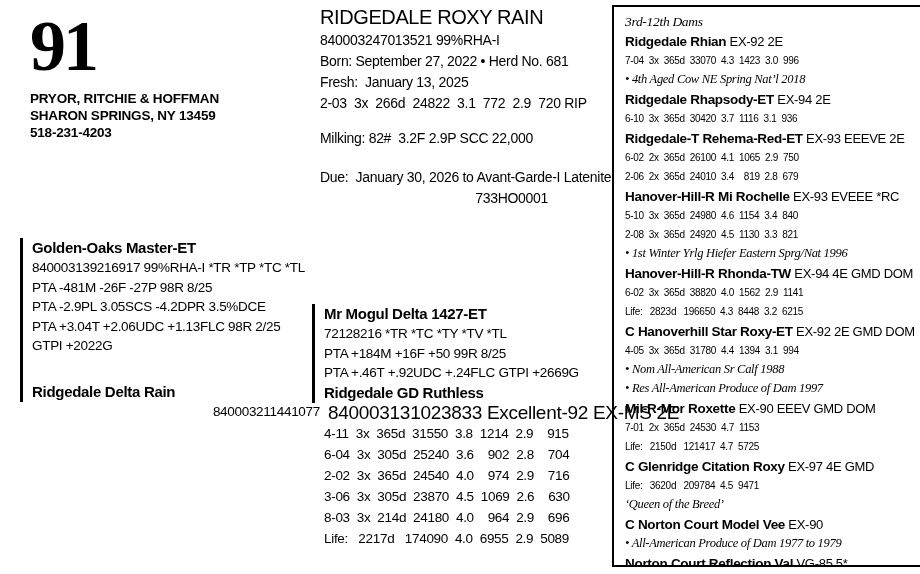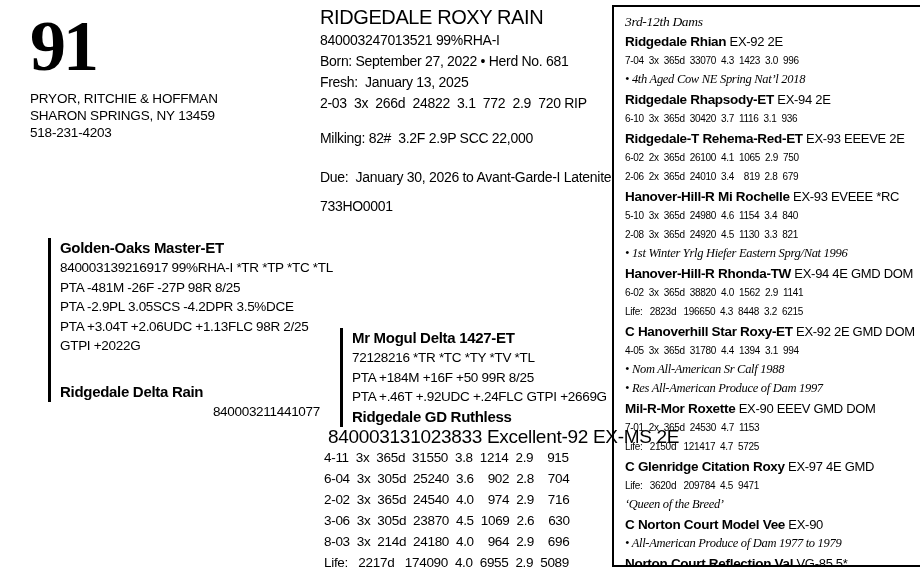--- a/index.html
+++ b/index.html
@@ -8,33 +8,33 @@
     background:#fff;color:#000;
     font-family:"Liberation Sans",sans-serif;
     -webkit-font-smoothing:antialiased;
   }
   
   #lot-block{position:absolute;left:30px;top:0px;width:270px;}
   .lot-number{
     font-family:"Liberation Serif",serif;font-weight:700;
     font-size:72px;line-height:92px;letter-spacing:-3px;
   }
-  .consignor{font-weight:400;font-size:13.5px;line-height:17px;letter-spacing:-0.2px;margin-top:-2px;}
+  .consignor{font-weight:700;font-size:13.5px;line-height:17px;letter-spacing:-0.2px;margin-top:-2px;}
   
   #animal-block{position:absolute;left:320px;top:4px;width:292px;letter-spacing:-0.3px;}
   .animal-name{font-size:20px;font-weight:400;line-height:26px;letter-spacing:-0.4px;}
   .a-line{font-size:14px;line-height:21px;white-space:pre;}
   .a-milking{margin-top:14px;}
   .a-due{margin-top:18px;}
-  .a-code{width:228px;margin-top:8px;}
+  .a-code{width:228px;text-align:right;}
   
   .ped-block{position:absolute;letter-spacing:-0.3px;}
   #sire-block{left:20px;top:238px;width:300px;}
-  #msire-block{left:312px;top:328px;width:300px;}
-  .ped-rule{border-left:3px solid #000;padding-left:9px;margin-left:28px;}
+  #msire-block{left:312px;top:304px;width:300px;}
+  .ped-rule{border-left:3px solid #000;padding-left:9px;}
   .ped-name{font-size:15px;font-weight:700;line-height:20px;letter-spacing:-0.3px;}
   .ped-line{font-size:13.5px;line-height:19.5px;white-space:pre;}
   .ped-gap{height:26px;}
   .ped-reg{font-size:13.5px;line-height:19px;margin-left:12px;white-space:pre;text-align:right;}
   .rec-line{font-size:13.5px;line-height:21px;white-space:pre;font-variant-numeric:tabular-nums;margin-left:12px;}
   .reg-line{font-size:19px;line-height:20px;margin-left:16px;white-space:pre;}
   
   #dams-box{
     position:absolute;left:612px;top:5px;width:340px;height:562px;
     box-sizing:border-box;border:2px solid #000;

